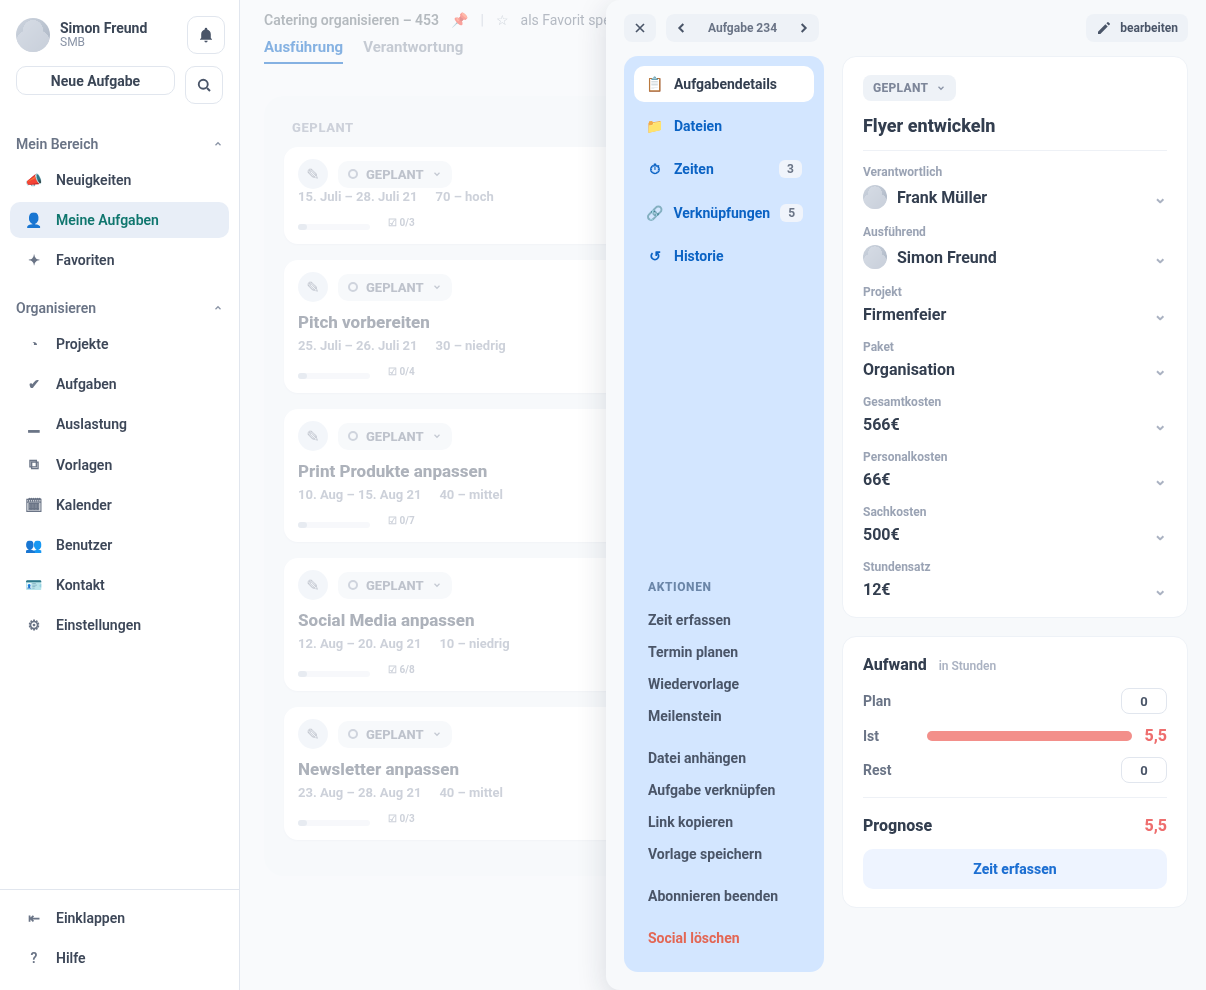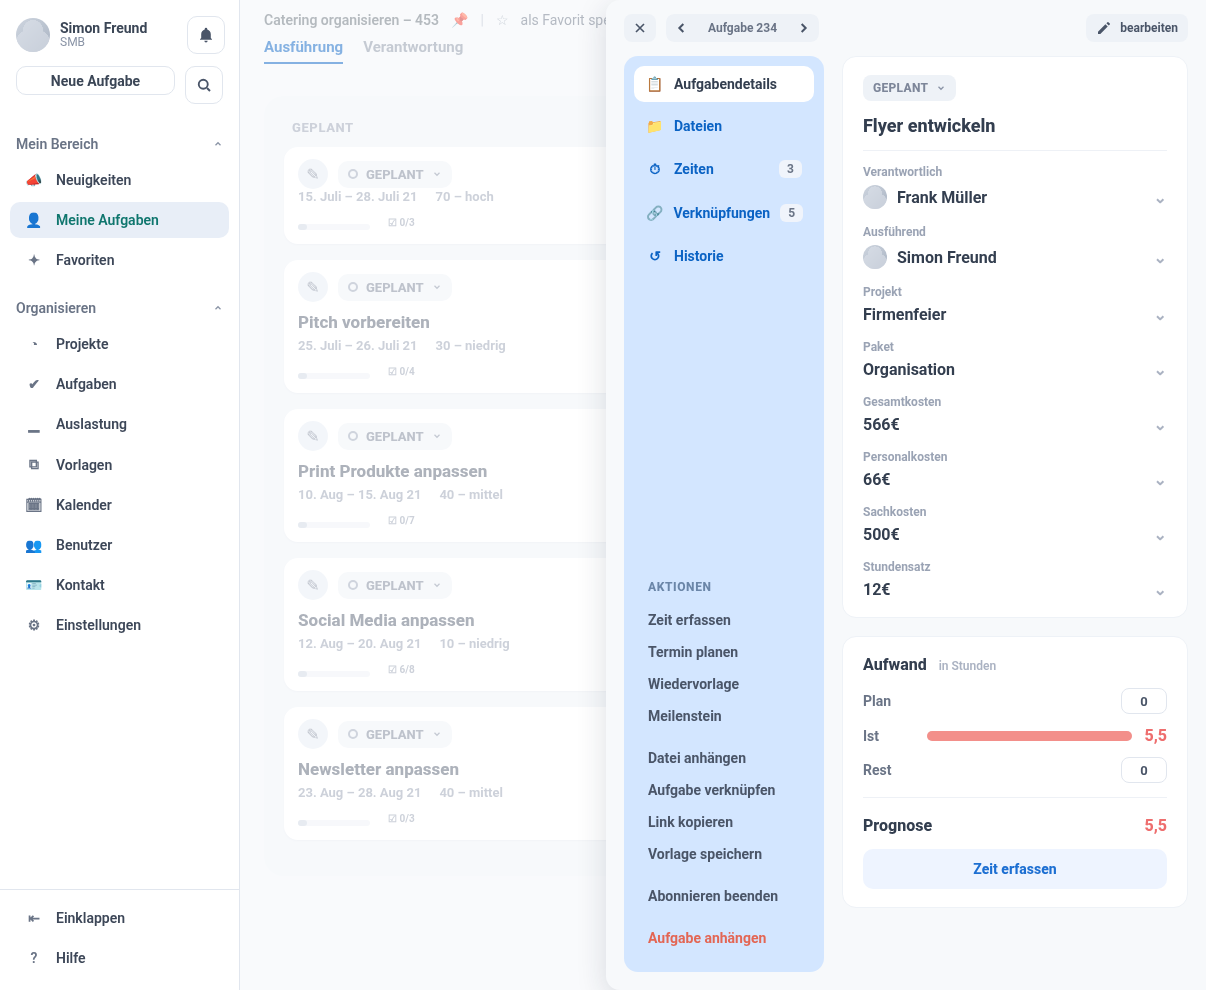--- a/index.html
+++ b/index.html
@@ -486,21 +486,21 @@
         <div class="sect-title">AKTIONEN</div>
         <div class="act">Zeit erfassen</div>
         <div class="act">Termin planen</div>
         <div class="act">Wiedervorlage</div>
         <div class="act">Meilenstein</div>
         <div class="act sep-top">Datei anhängen</div>
         <div class="act">Aufgabe verknüpfen</div>
         <div class="act">Link kopieren</div>
         <div class="act">Vorlage speichern</div>
         <div class="act sep-top">Abonnieren beenden</div>
-        <div class="act sep-top danger">Aufgabe anhängen</div>
+        <div class="act sep-top danger">Social löschen</div>
       </div>
     </div>
 
     <div class="dr-right">
       <div class="panel">
         <span class="badge">
           <span>GEPLANT</span>
           <svg class="caret" viewBox="0 0 24 24" fill="none" stroke="#8a94a6" stroke-width="3">
               <path d="m6 9 6 6 6-6"></path>
             </svg>

